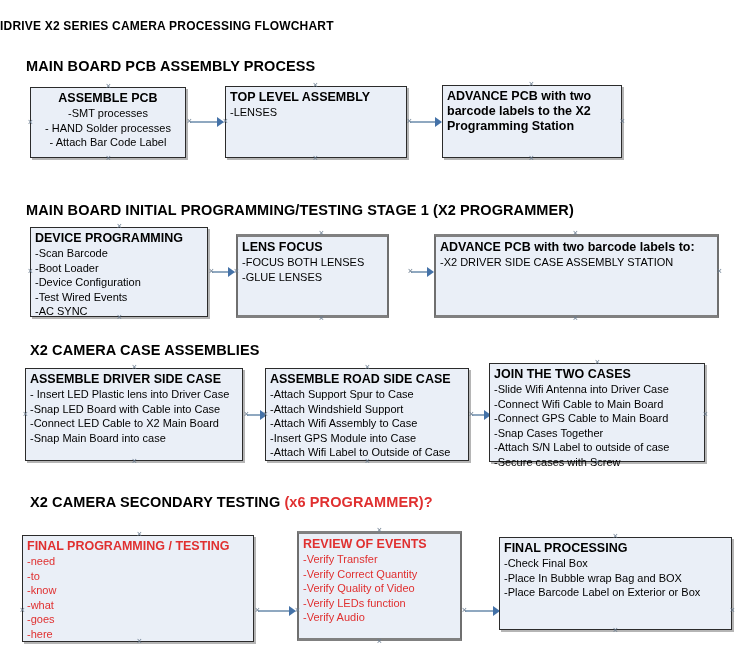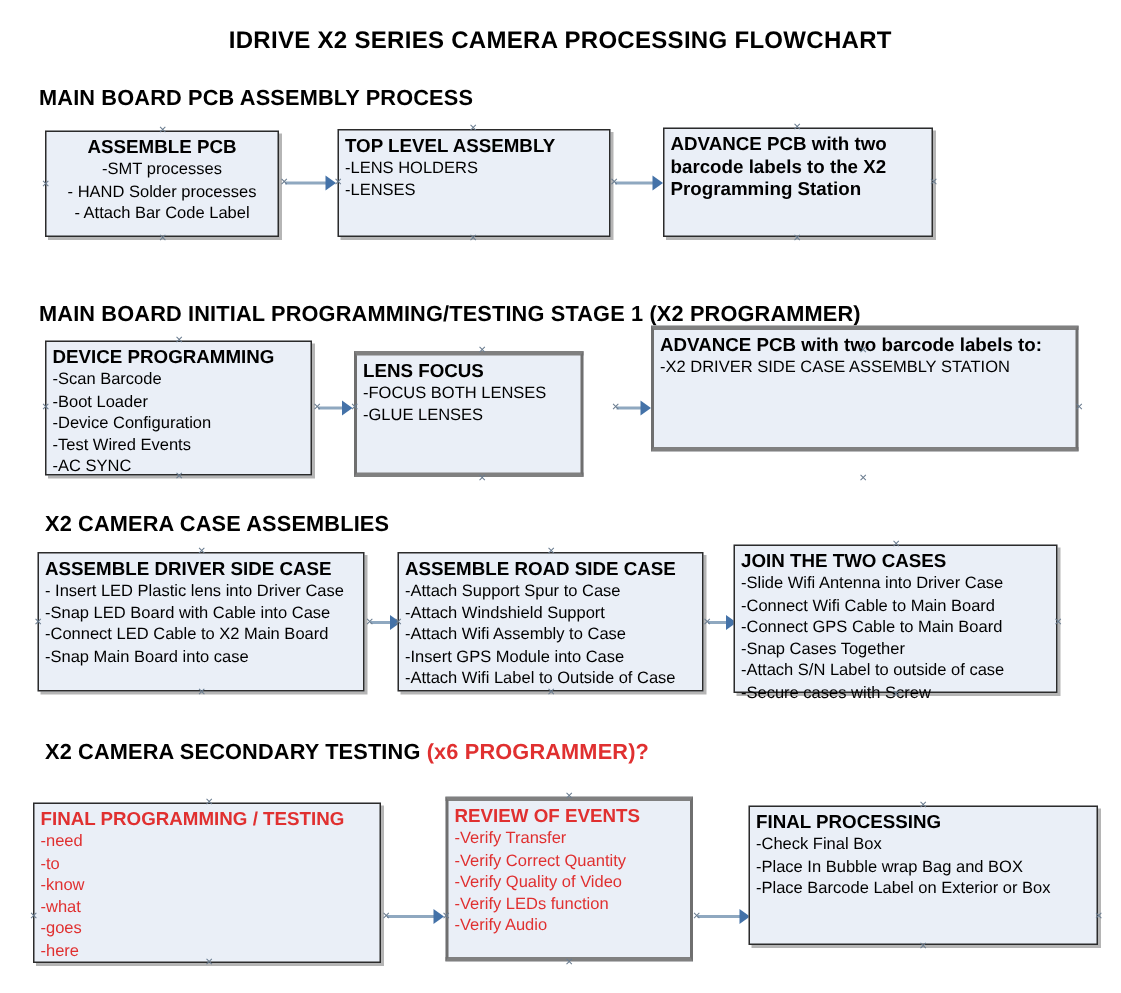--- a/index.html
+++ b/index.html
@@ -19,22 +19,21 @@
     position: absolute;
     left: 0; top: 0;
     width: 747px;
     height: 662px;
   }
   .abs { position: absolute; }
 
   .doc-title {
     left: 0; top: 19px;
     width: 747px;
-    text-align: center;
-    font-size: 16px;
+    font-size: 12px;
     font-weight: bold;
     letter-spacing: 0.2px;
     white-space: nowrap;
   }
 
   .section-head {
     font-size: 14.5px;
     font-weight: bold;
     white-space: nowrap;
     letter-spacing: 0.1px;
@@ -128,21 +127,20 @@
   <div class="abs xmark" style="left:105px; top:155px;"></div>
   <div class="abs xmark" style="left:27px; top:119px;"></div>
 
   <div class="abs conn" style="left:190px; top:121px; width:29px;"></div>
   <div class="abs arrowhead" style="left:217px; top:117px;"></div>
   <div class="abs xmark" style="left:186px; top:118px;"></div>
 
   <div class="abs box" style="left:225px; top:86px; width:182px; height:72px;">
     <div class="box-inner">
       <div class="box-title">TOP LEVEL ASSEMBLY</div>
-      <div class="box-line">-LENS HOLDERS</div>
       <div class="box-line">-LENSES</div>
     </div>
   </div>
   <div class="abs xmark" style="left:312px; top:82px;"></div>
   <div class="abs xmark" style="left:312px; top:155px;"></div>
   <div class="abs xmark" style="left:222px; top:118px;"></div>
 
   <div class="abs conn" style="left:410px; top:121px; width:27px;"></div>
   <div class="abs arrowhead" style="left:435px; top:117px;"></div>
   <div class="abs xmark" style="left:406px; top:118px;"></div>
@@ -186,21 +184,21 @@
     </div>
   </div>
   <div class="abs xmark" style="left:318px; top:230px;"></div>
   <div class="abs xmark" style="left:318px; top:315px;"></div>
   <div class="abs xmark" style="left:233px; top:268px;"></div>
 
   <div class="abs conn" style="left:411px; top:271px; width:18px;"></div>
   <div class="abs arrowhead" style="left:427px; top:267px;"></div>
   <div class="abs xmark" style="left:407px; top:268px;"></div>
 
-  <div class="abs box gray-top" style="left:434px; top:217px; width:285px; height:84px;">
+  <div class="abs box gray-top" style="left:434px; top:234px; width:285px; height:84px;">
     <div class="box-inner">
       <div class="box-title">ADVANCE PCB with two barcode labels to:</div>
       <div class="box-line">-X2 DRIVER  SIDE  CASE  ASSEMBLY STATION</div>
     </div>
   </div>
   <div class="abs xmark" style="left:572px; top:230px;"></div>
   <div class="abs xmark" style="left:572px; top:315px;"></div>
   <div class="abs xmark" style="left:716px; top:268px;"></div>
 
   <div class="abs section-head" style="left:30px; top:342px;">

